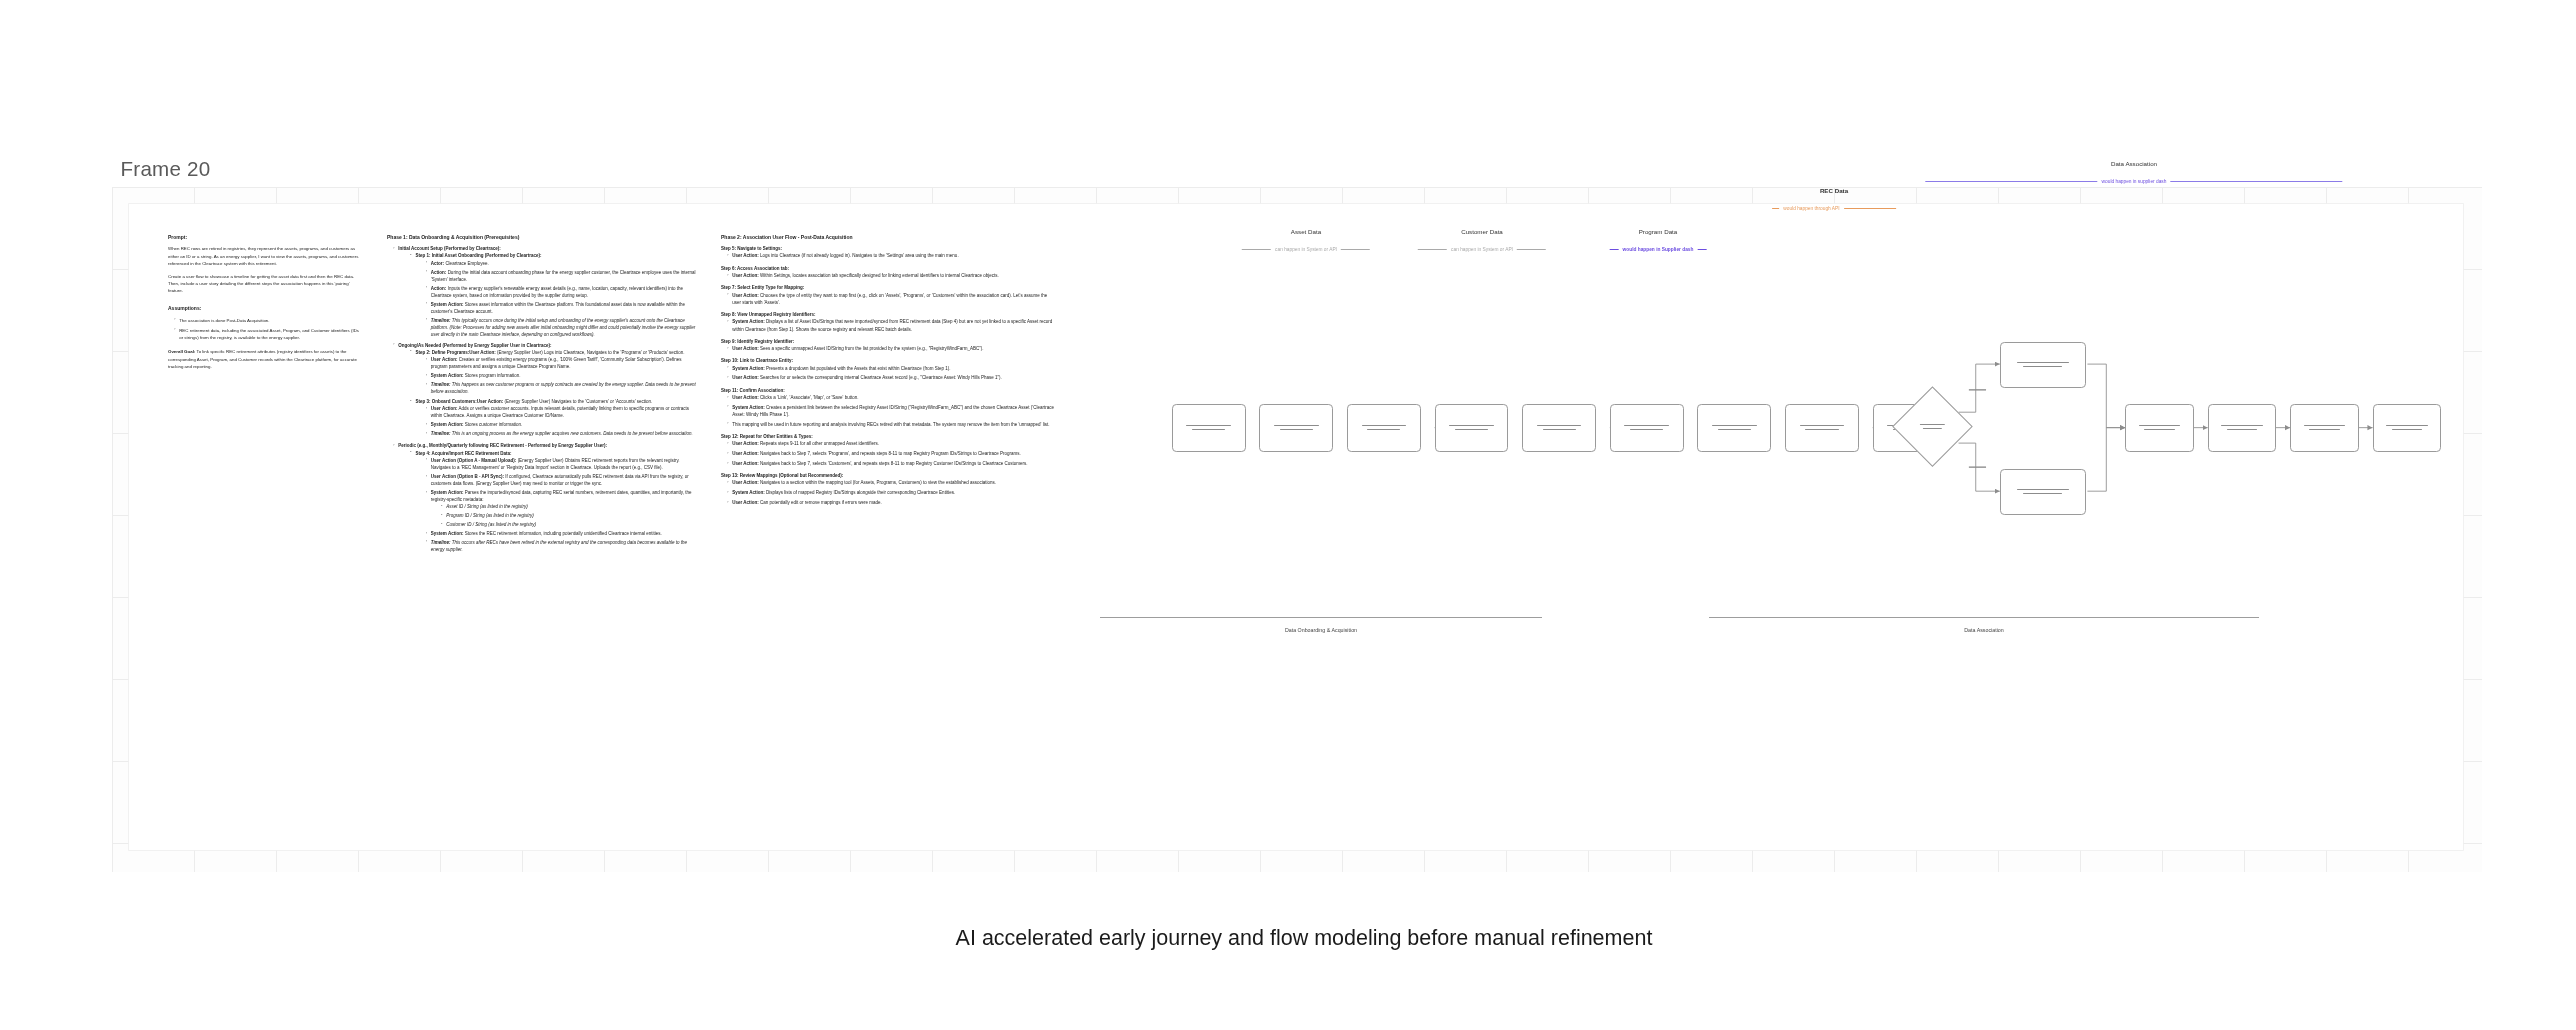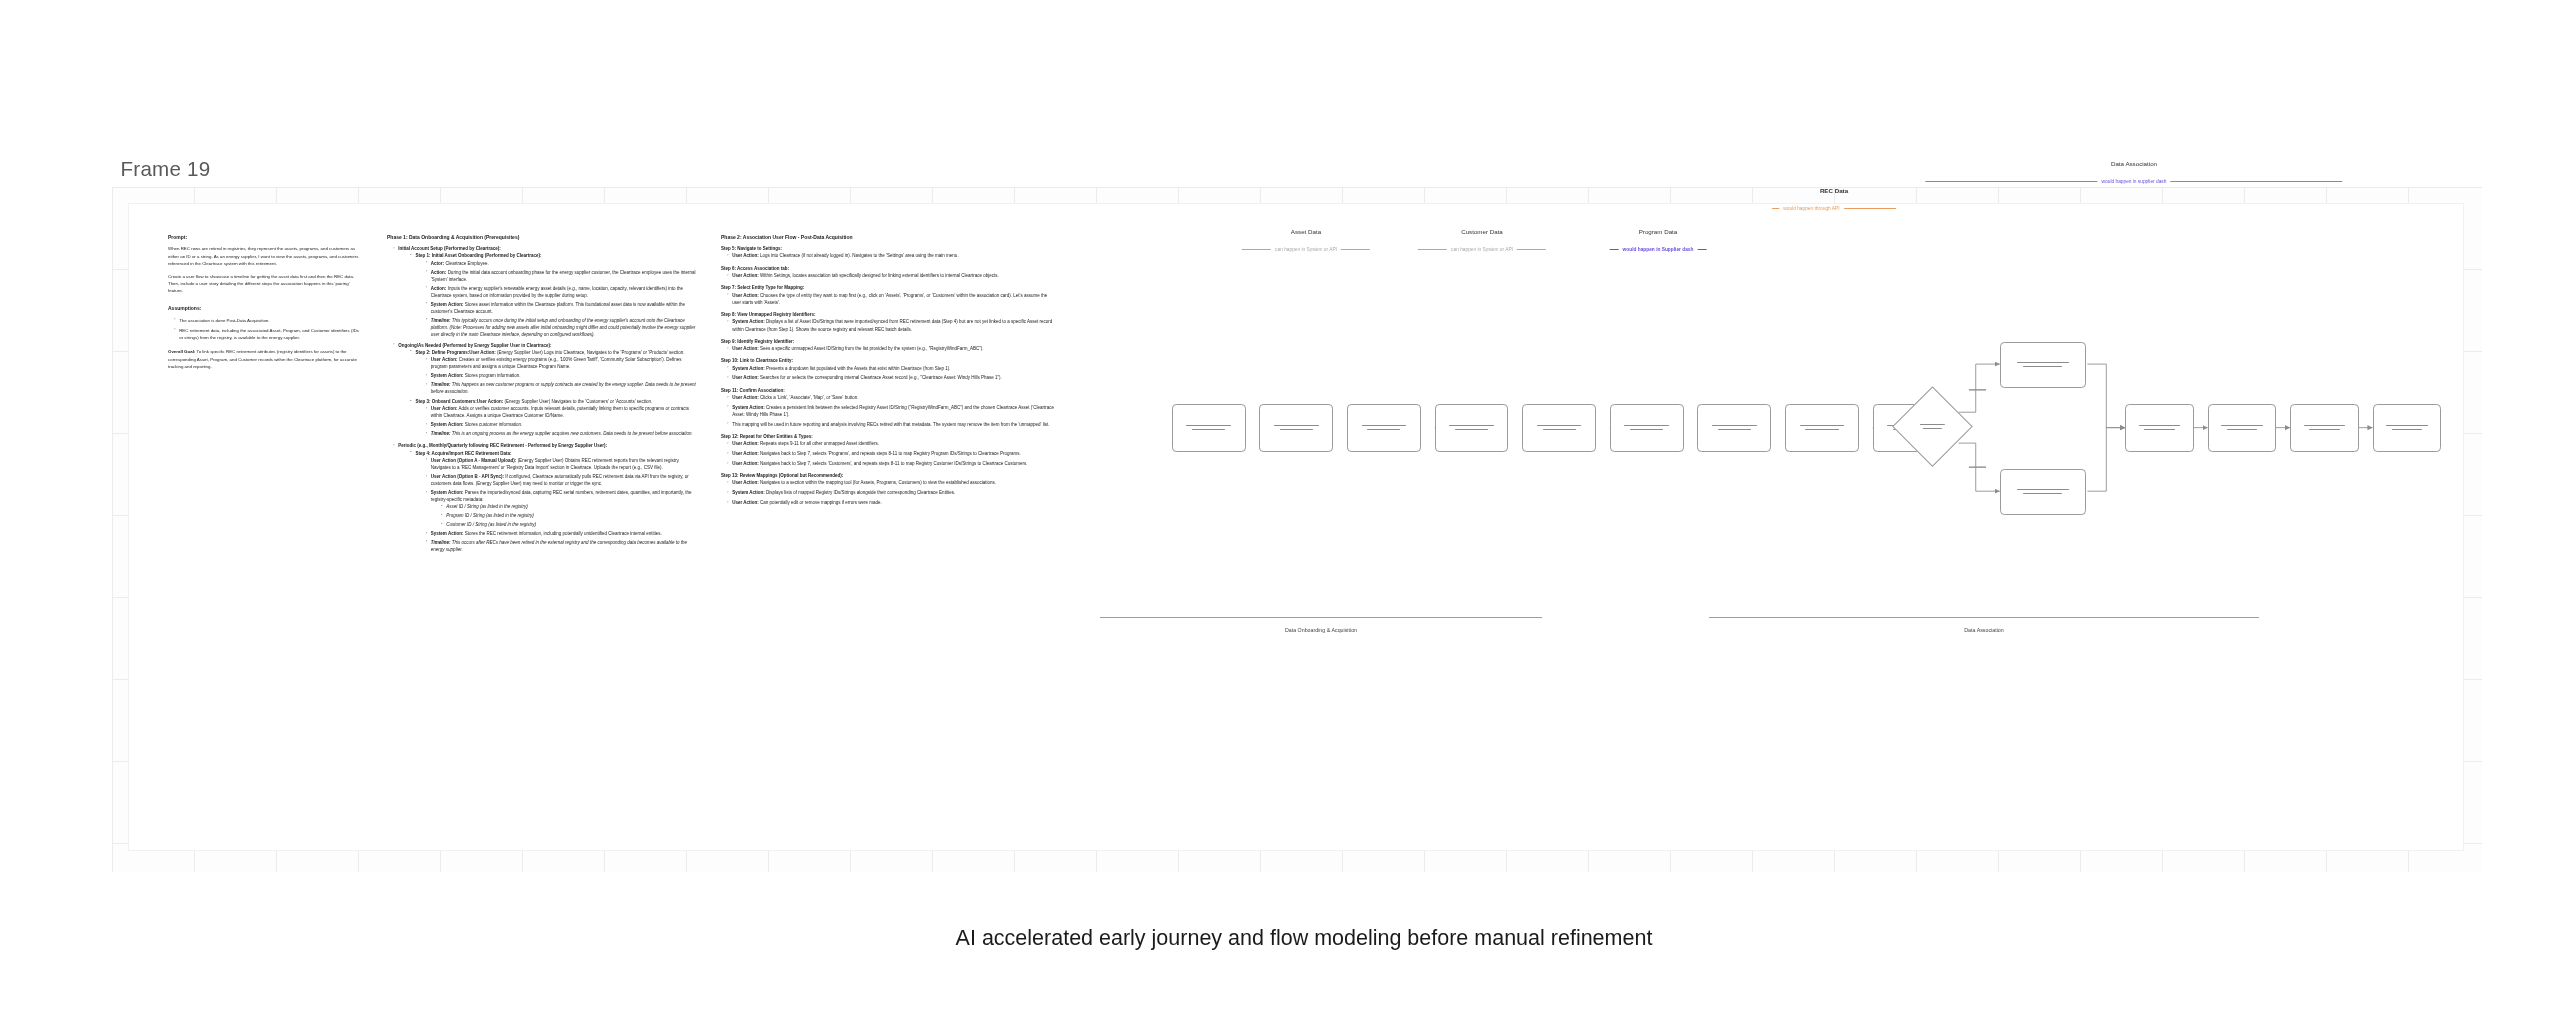--- a/index.html
+++ b/index.html
@@ -56,21 +56,21 @@
   .phase-rule{position:absolute;height:0.9px;background:#9d9d9d;}
   .phase-cap{position:absolute;font-size:5.3px;color:#444;white-space:nowrap;transform:translateX(-50%);}
 
   #caption{position:absolute;left:16px;top:926px;width:2576px;text-align:center;font-size:21.5px;color:#1b1b1b;
            font-family:"Liberation Sans",sans-serif;}
 </style>
 </head>
 <body>
 
 <div id="canvas-wrap">
-  <div id="frame-title">Frame 19</div>
+  <div id="frame-title">Frame 20</div>
   <div id="grid-area"></div>
 
   <div id="frame-card">
 
     <div class="col" id="col1">
       <span class="hd">Prompt:</span>
       <span class="para">When REC rows are retired in registries, they represent the assets, programs, and customers as either an ID or a string. As an energy supplier, I want to view the assets, programs, and customers referenced in the Cleartrace system with this retirement.</span>
       <span class="para">Create a user flow to showcase a timeline for getting the asset data first and then the REC data. Then, include a user story detailing the different steps the association happens in this 'pairing' feature.</span>
       <span class="hd" style="margin-top:10.3px">Assumptions:</span>
       <ul class="lvl1">

